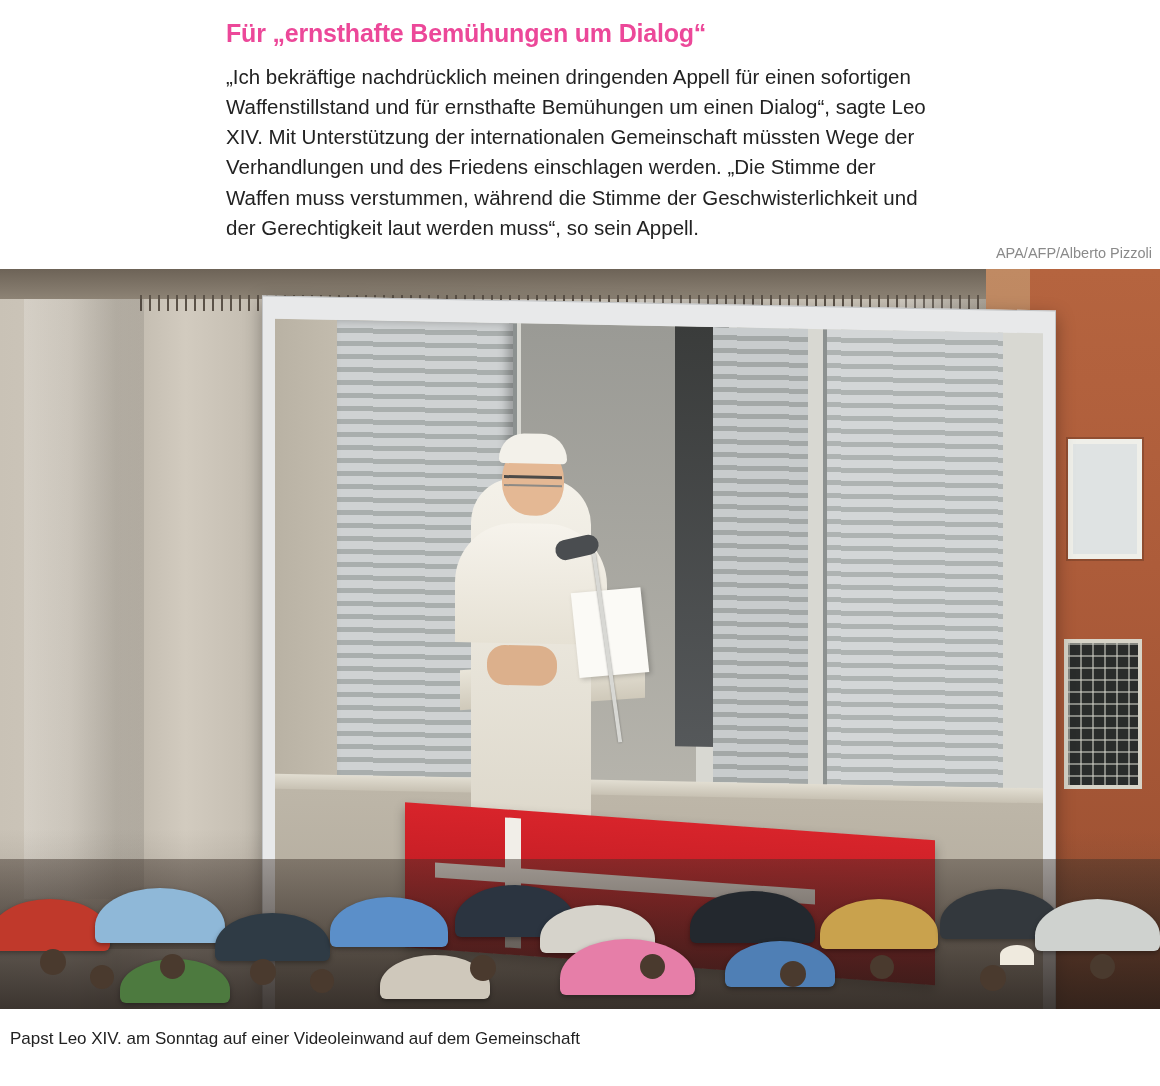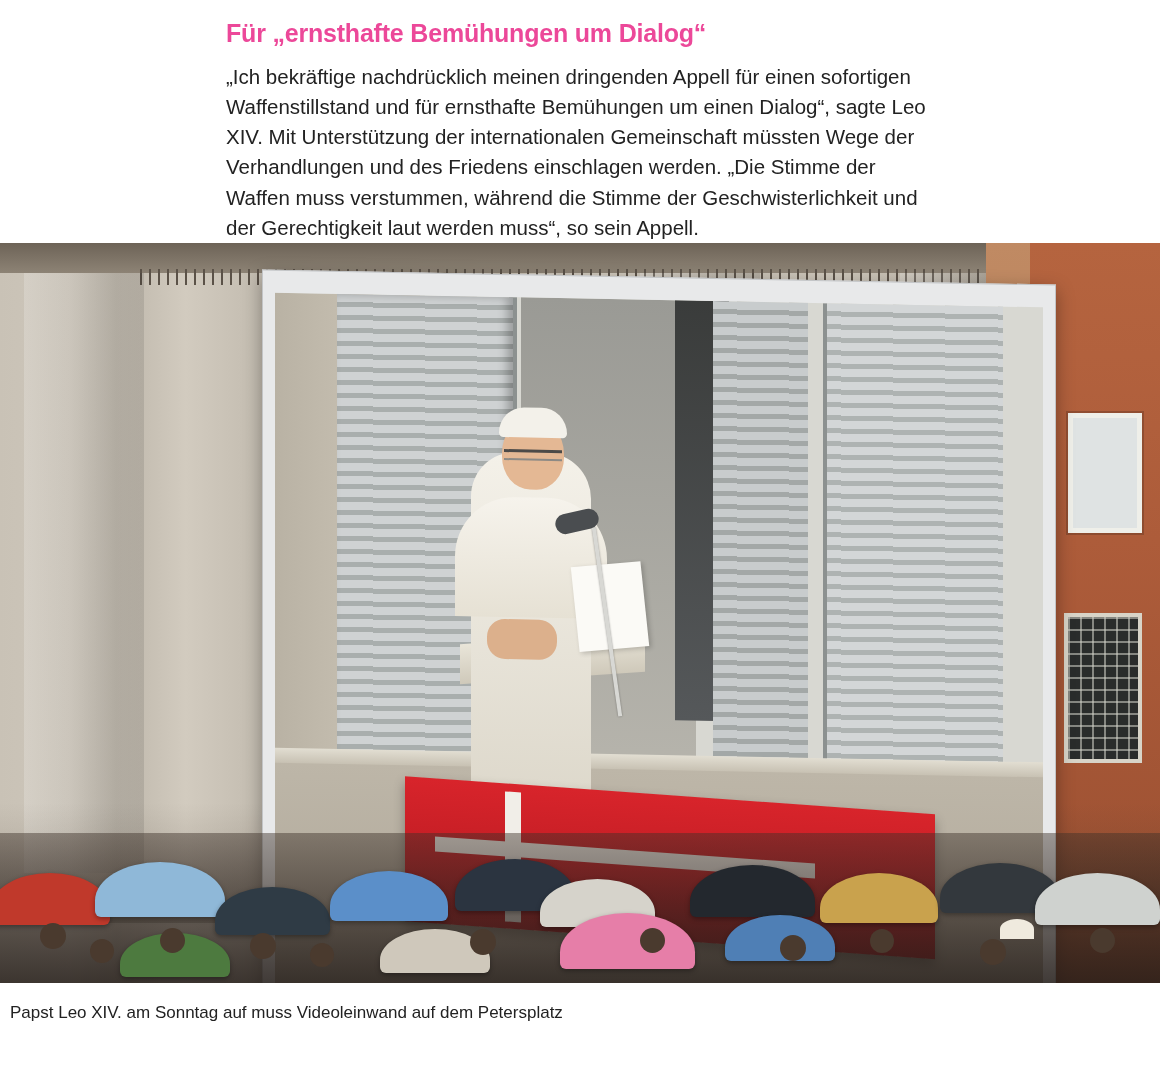--- a/index.html
+++ b/index.html
@@ -266,20 +266,23 @@
 </head>
 <body>
 
 <div class="page">
 
   <div class="article-text">
     <h1 class="headline">Für „ernsthafte Bemühungen um Dialog“</h1>
     <p class="lead">„Ich bekräftige nachdrücklich meinen dringenden Appell für einen sofortigen Waffenstillstand und für ernsthafte Bemühungen um einen Dialog“, sagte Leo XIV. Mit Unterstützung der internationalen Gemeinschaft müssten Wege der Verhandlungen und des Friedens einschlagen werden. „Die Stimme der Waffen muss verstummen, während die Stimme der Geschwisterlichkeit und der Gerechtigkeit laut werden muss“, so sein Appell.</p>
   </div>
 
+  <div class="credit-row">
+    <span class="credit">APA/AFP/Alberto Pizzoli</span>
+  </div>
 
   <div class="figure">
 
     <div class="bg-wall"></div>
     <div class="bg-top-band"></div>
     <div class="spikes"></div>
     <div class="column pillar-a"></div>
     <div class="column pillar-b"></div>
     <div class="column pillar-c"></div>
     <div class="column pillar-d"></div>
@@ -346,16 +349,16 @@
       <div class="head" style="left:640px; bottom:30px; width:25px; height:25px;"></div>
       <div class="head" style="left:780px; bottom:22px; width:26px; height:26px;"></div>
       <div class="head" style="left:870px; bottom:30px; width:24px; height:24px;"></div>
       <div class="head" style="left:980px; bottom:18px; width:26px; height:26px;"></div>
       <div class="head" style="left:1090px;bottom:30px; width:25px; height:25px;"></div>
       <div class="head" style="left:1000px;bottom:44px; width:34px; height:20px; border-radius:50% 50% 0 0; background:#efeade;"></div>
     </div>
   </div>
 
   <div class="caption-bar">
-    <span class="caption">Papst Leo XIV. am Sonntag auf muss Videoleinwand auf dem Petersplatz</span>
+    <span class="caption">Papst Leo XIV. am Sonntag auf einer Videoleinwand auf dem Gemeinschaft</span>
   </div>
 
 </div>
 
 </body></html>

